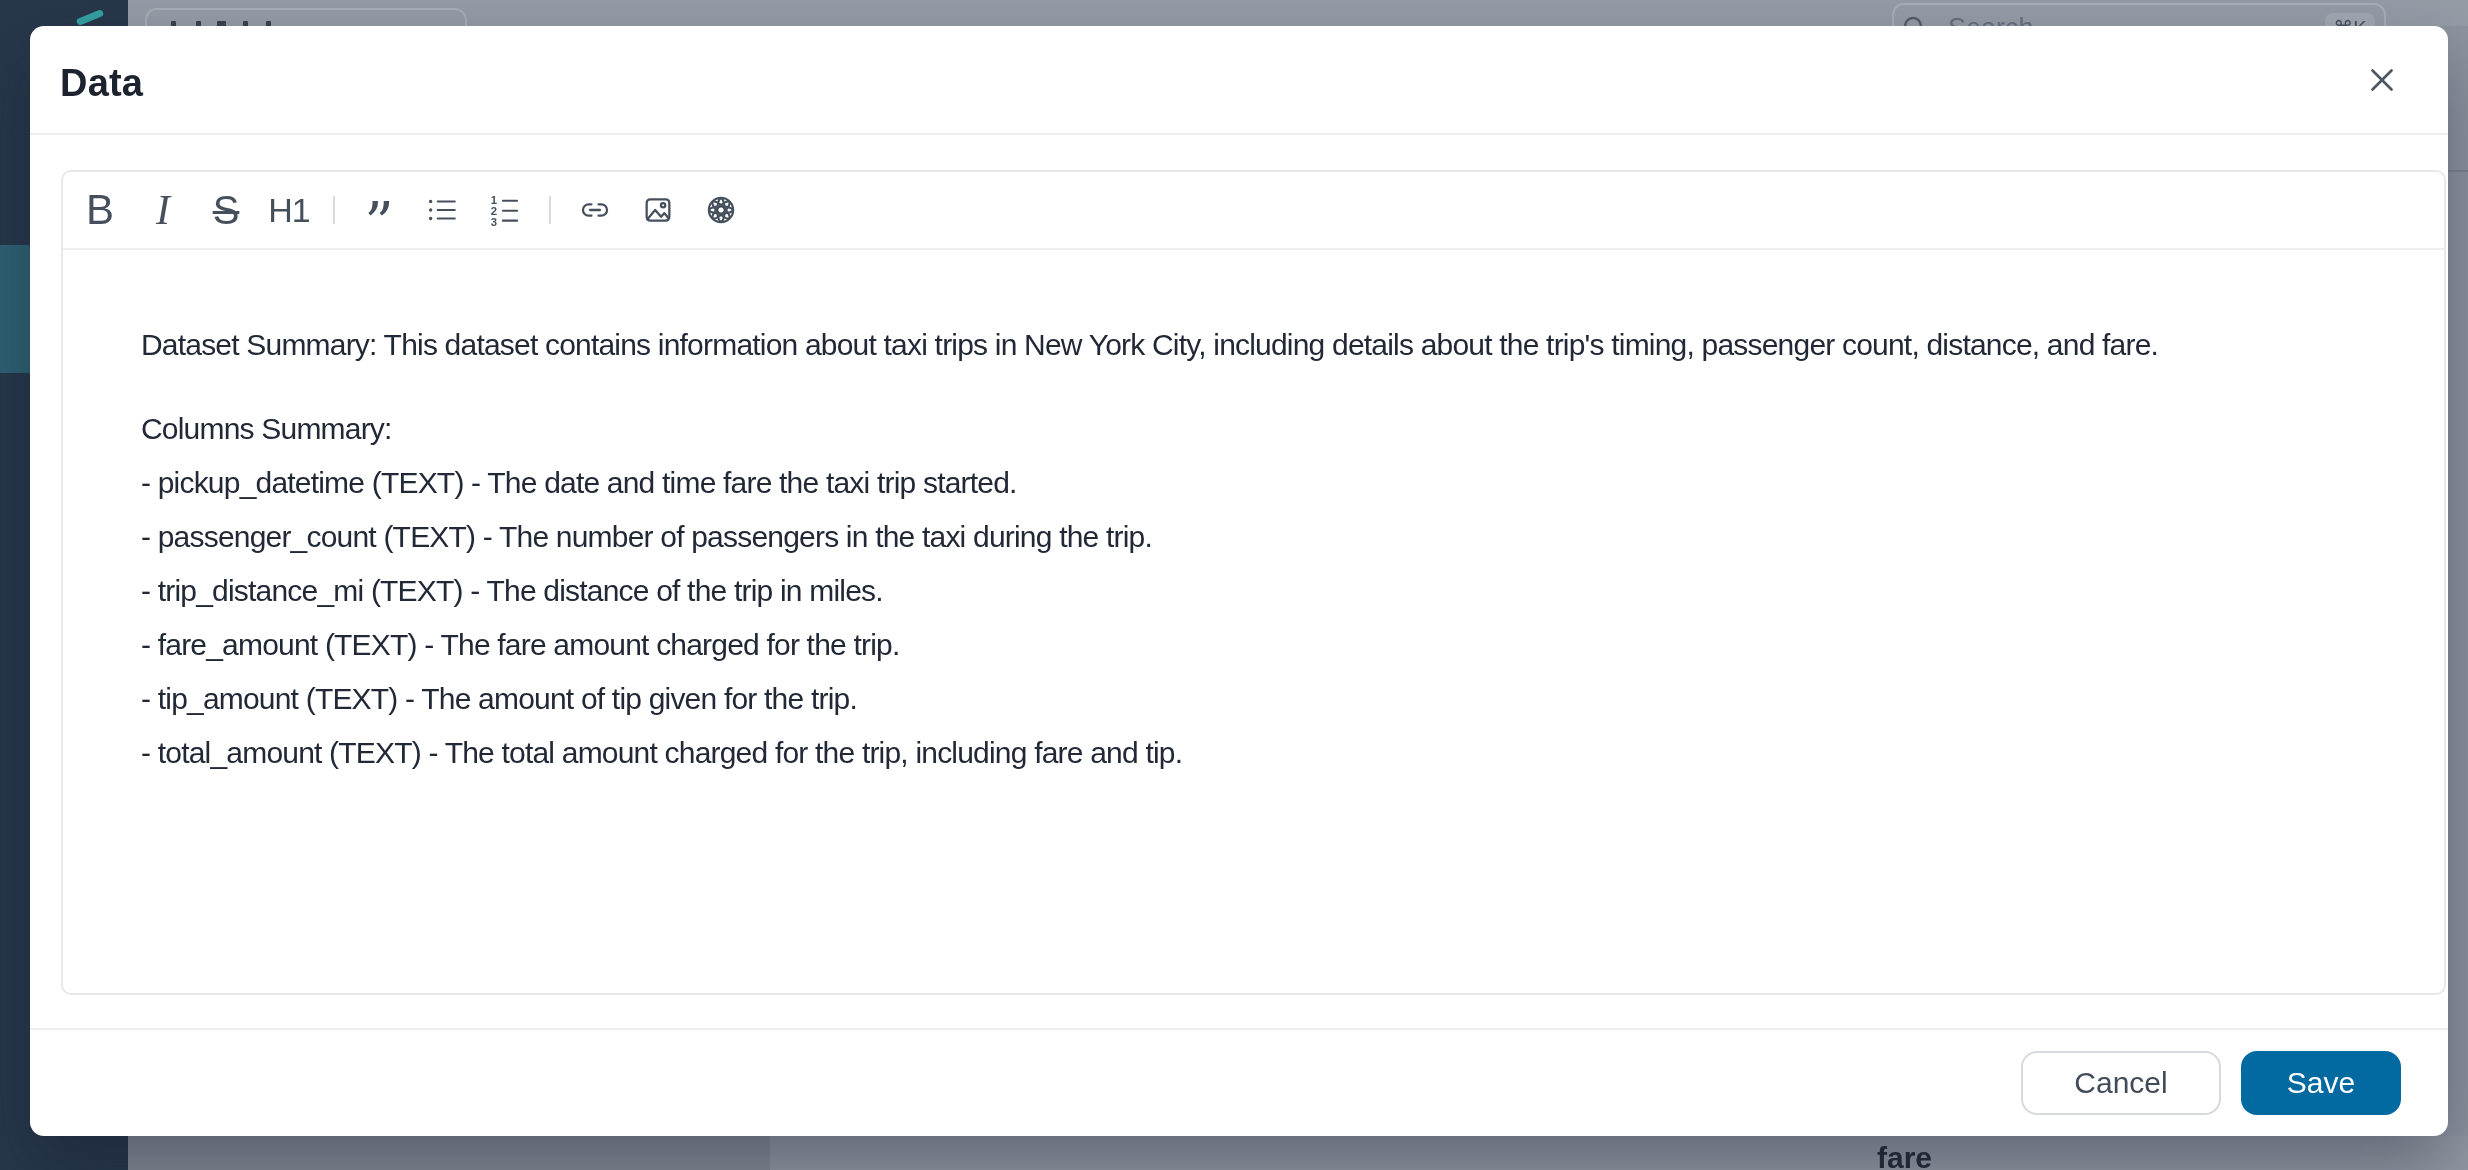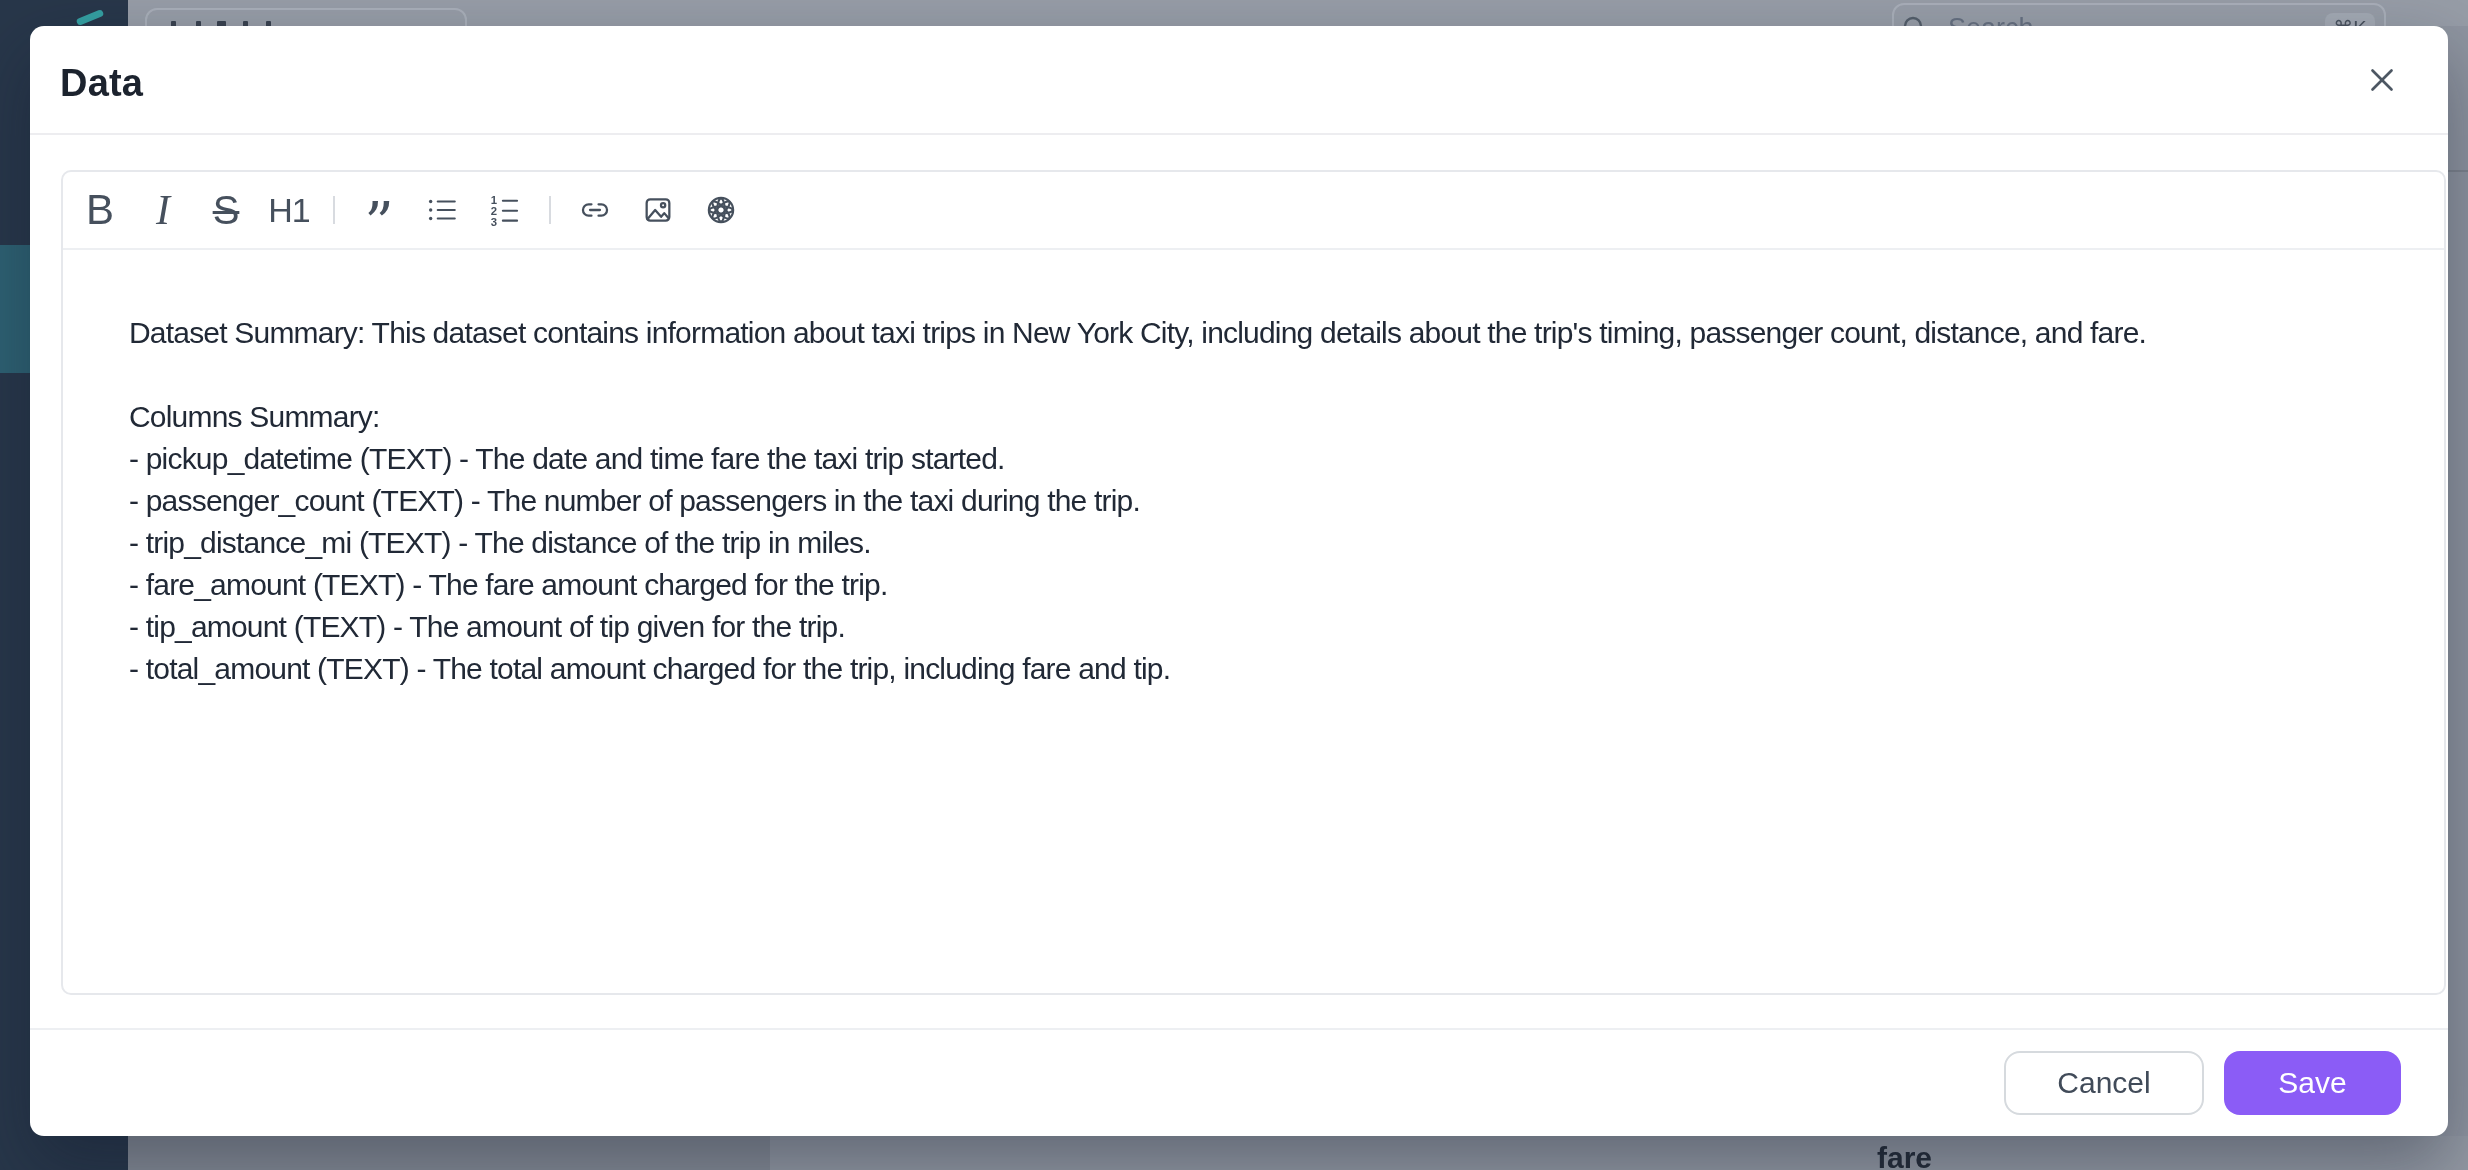--- a/index.html
+++ b/index.html
@@ -43,29 +43,29 @@
   .tb-sep { width:2px; height:28px; background:#d8dbe0; flex:0 0 auto; margin:0 4px; }
   .glyph-b { font-size:42px; font-weight:400; line-height:1; }
   .glyph-i { font-family:"Liberation Serif", serif; font-style:italic; font-size:42px; line-height:1; }
   .glyph-s { font-size:40px; font-weight:400; line-height:1; text-decoration:line-through; text-decoration-thickness:2.5px; }
   .glyph-h1 { font-size:34px; font-weight:500; letter-spacing:-1px; line-height:1; }
   .glyph-quote { font-family:"DejaVu Serif", serif; font-size:58px; line-height:1; transform:translateY(13px); }
   .tb-svg { width:34px; height:34px; }
 
   .editor-content { left:0; top:78px; width:100%; height:745px; padding:62px 66px; cursor:text;
                     font-size:30px; line-height:42px; letter-spacing:-0.8px; color:#212936; }
-  .editor-content p { margin:0; white-space:nowrap; }
+  .editor-content p { margin:12px; white-space:nowrap; }
   .gap-before { margin-top:42px !important; }
   .example-link { color:#7d8f96; text-decoration:underline; text-decoration-thickness:2px; text-underline-offset:5px; cursor:pointer; }
 
   .modal-footer { left:0; bottom:0; width:100%; height:108px; border-top:2px solid #edeff2;
                   display:flex; align-items:center; justify-content:flex-end; gap:20px; padding-right:47px; }
   .btn { height:64px; border-radius:16px; font-size:30px; font-family:"Liberation Sans", sans-serif; cursor:pointer; }
   .btn-cancel { width:200px; background:#ffffff; border:2px solid #d6dade; color:#414b59; }
-  .btn-save { width:177px; background:#8b5cf6; border:none; color:#ffffff; }
+  .btn-save { width:160px; background:#0369a1; border:none; color:#ffffff; }
 
   svg { display:block; }
 </style>
 </head>
 <body>
 
 <div class="canvas">
 
   <div class="abs bg-topstrip"></div>
   <div class="abs bg-sidebar"></div>

